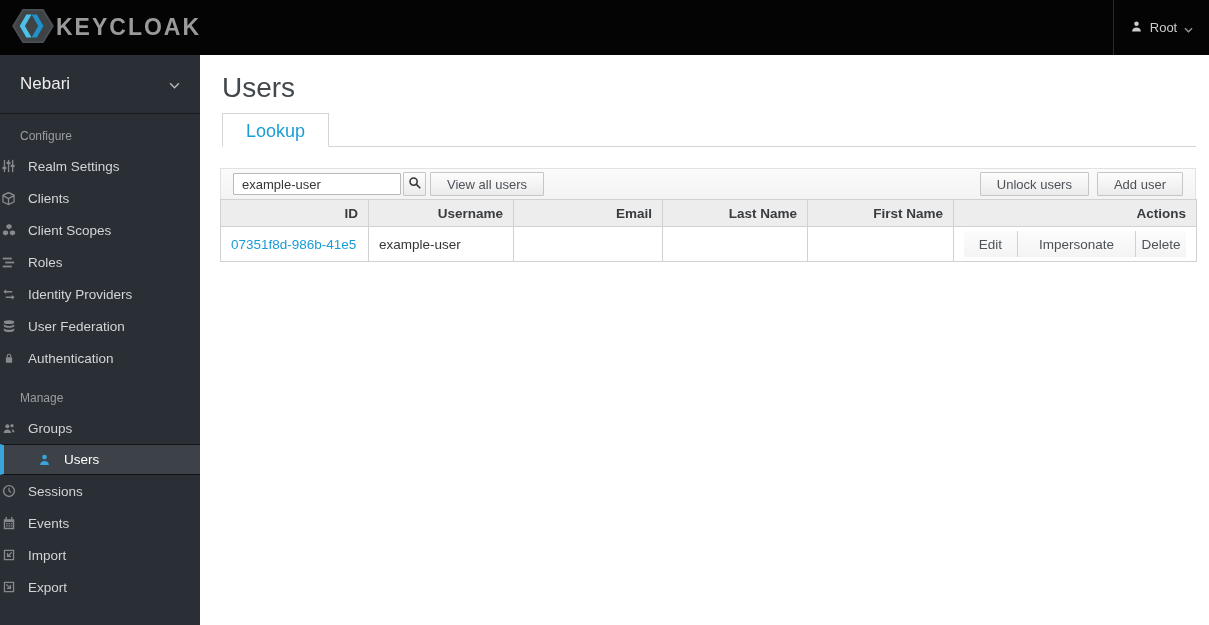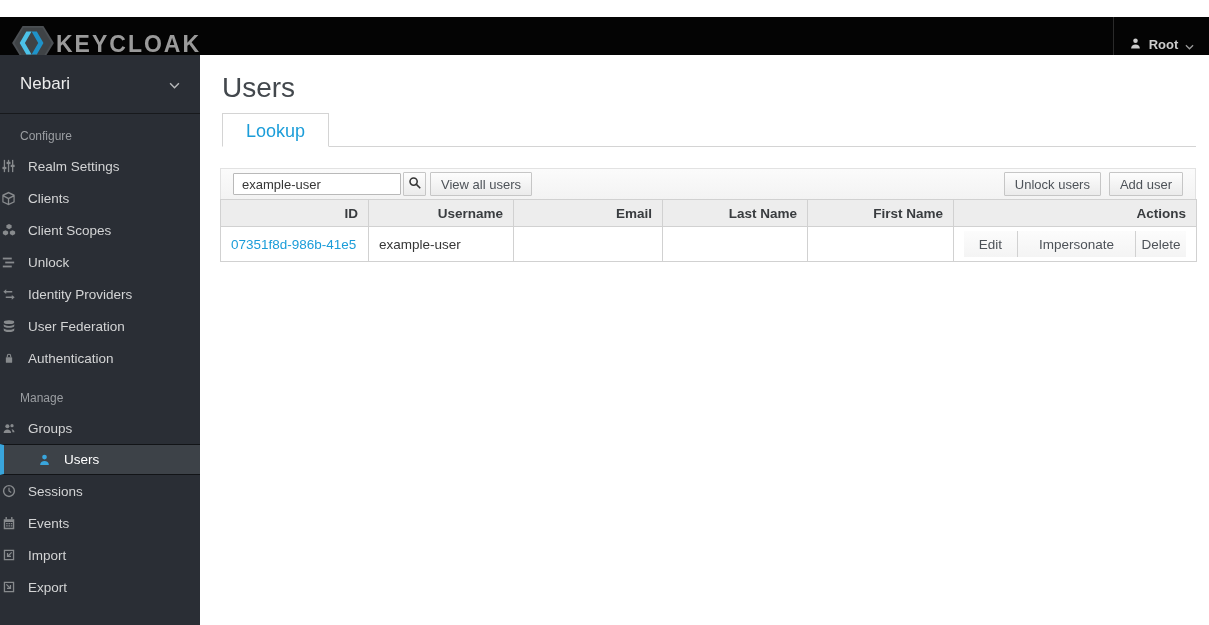--- a/index.html
+++ b/index.html
@@ -1,25 +1,25 @@
 <!DOCTYPE html>
 <html><head>
 <meta charset="utf-8">
 <style>
   * { box-sizing: border-box; margin: 0; padding: 0; }
   html,body { width:1209px; height:625px; }
   body { font-family:"Liberation Sans", sans-serif; background:#fff; overflow:hidden; }
   .app { position:relative; width:1209px; height:625px; }
 
   
-  .topbar { position:absolute; top:17px; left:0; width:1209px; height:55px; background:#040404; display:flex; align-items:center; }
+  .topbar { position:absolute; top:0; left:0; width:1209px; height:55px; background:#040404; display:flex; align-items:center; }
   .logo { display:flex; align-items:center; padding-left:12px; cursor:pointer; }
   .logo-word { color:#9a9a9a; font-size:23px; font-weight:bold; letter-spacing:2px; margin-left:2px; }
   .user-menu { position:absolute; right:0; top:0; height:55px; width:96px; border-left:1px solid #2a2a2a;
-    display:flex; align-items:center; justify-content:center; gap:7px; color:#cccccc; font-size:13px; cursor:pointer;font-weight:bold; }
+    display:flex; align-items:center; justify-content:center; gap:7px; color:#cccccc; font-size:13px; cursor:pointer; }
   .user-menu .chev { color:#9a9a9a; margin-top:2px; }
 
   
   .sidebar { position:absolute; top:55px; left:0; width:200px; height:570px; background:#2a2e35; }
   .realm-selector { height:59px; display:flex; align-items:center; justify-content:space-between;
     padding:0 20px; color:#ececec; font-size:17px; border-bottom:1px solid #17191c; cursor:pointer; }
   .realm-selector .chev { color:#b9babc; }
   .nav-section-label { color:#9b9ea2; font-size:12px; padding:15px 0 7px 20px; }
   .nav-section-label.manage { padding-top:17px; }
   .nav-item { height:32px; display:flex; align-items:center; color:#d3d4d5; font-size:13.5px; cursor:pointer; }
@@ -34,21 +34,21 @@
   .tabs { margin:10px 0 0 2px; width:974px; height:34px; border-bottom:1px solid #d4d4d4; display:flex; }
   .tab { background:#fff; border:1px solid #d4d4d4; border-bottom:1px solid #fff; margin-bottom:-1px;
     padding:7px 23px; font-size:18px; color:#1b9dd9; cursor:pointer; }
 
   .table-wrap { margin-top:21px; width:976px; }
   .toolbar { height:31px; background:linear-gradient(#fbfbfb,#f3f3f3); border:1px solid #e2e2e2; border-bottom:none;
     display:flex; align-items:center; padding:0 12px; }
   .search-input { width:168px; height:22px; border:1px solid #b9b9b9; border-radius:1px; padding:2px 8px;
     font-size:13px; color:#363636; font-family:"Liberation Sans", sans-serif; }
   .btn { height:24px; background:linear-gradient(#fdfdfd,#ebebeb); border:1px solid #c6c6c6; border-radius:1px;
-    font-size:13px; color:#4d5258; padding:0 10px; cursor:pointer; font-family:"Liberation Sans", sans-serif; }
+    font-size:13px; color:#4d5258; padding:0 16px; cursor:pointer; font-family:"Liberation Sans", sans-serif; }
   .btn-search { width:23px; margin-left:2px; display:flex; align-items:center; justify-content:center; padding:0; }
   .btn-viewall { margin-left:4px; }
   .toolbar-spacer { flex:1; }
   .btn-add { margin-left:8px; }
 
   table.users { width:976px; border-collapse:collapse; table-layout:fixed; font-size:13.5px; }
   table.users th { background:#ededed; border:1px solid #d1d1d1; font-weight:600; color:#393c3f;
     text-align:right; padding:5px 10px; height:27px; }
   table.users td { border:1px solid #d1d1d1; padding:4px 10px; height:27px; color:#363636; background:#fff; }
   td.actions-cell { padding:0;margin-top:9px; }
@@ -137,21 +137,21 @@
     </div>
 
     <div class="nav-item">
       <span class="icon">
         <svg width="15" height="13" viewBox="0 0 16 16" fill="currentColor">
             <rect x="1" y="2" width="11" height="2.2"></rect>
             <rect x="4" y="6.9" width="11" height="2.2"></rect>
             <rect x="1" y="11.8" width="11" height="2.2"></rect>
           </svg>
       </span>
-      <span>Unlock</span>
+      <span>Roles</span>
     </div>
 
     <div class="nav-item">
       <span class="icon">
         <svg width="16" height="13" viewBox="0 0 16 16" fill="currentColor">
             <path d="M4.6 1.5L1 4.5l3.6 3V5.4H12V3.6H4.6V1.5z"></path>
             <path d="M11.4 8.5l3.6 3-3.6 3v-2.1H4v-1.8h7.4V8.5z"></path>
           </svg>
       </span>
       <span>Identity Providers</span>

